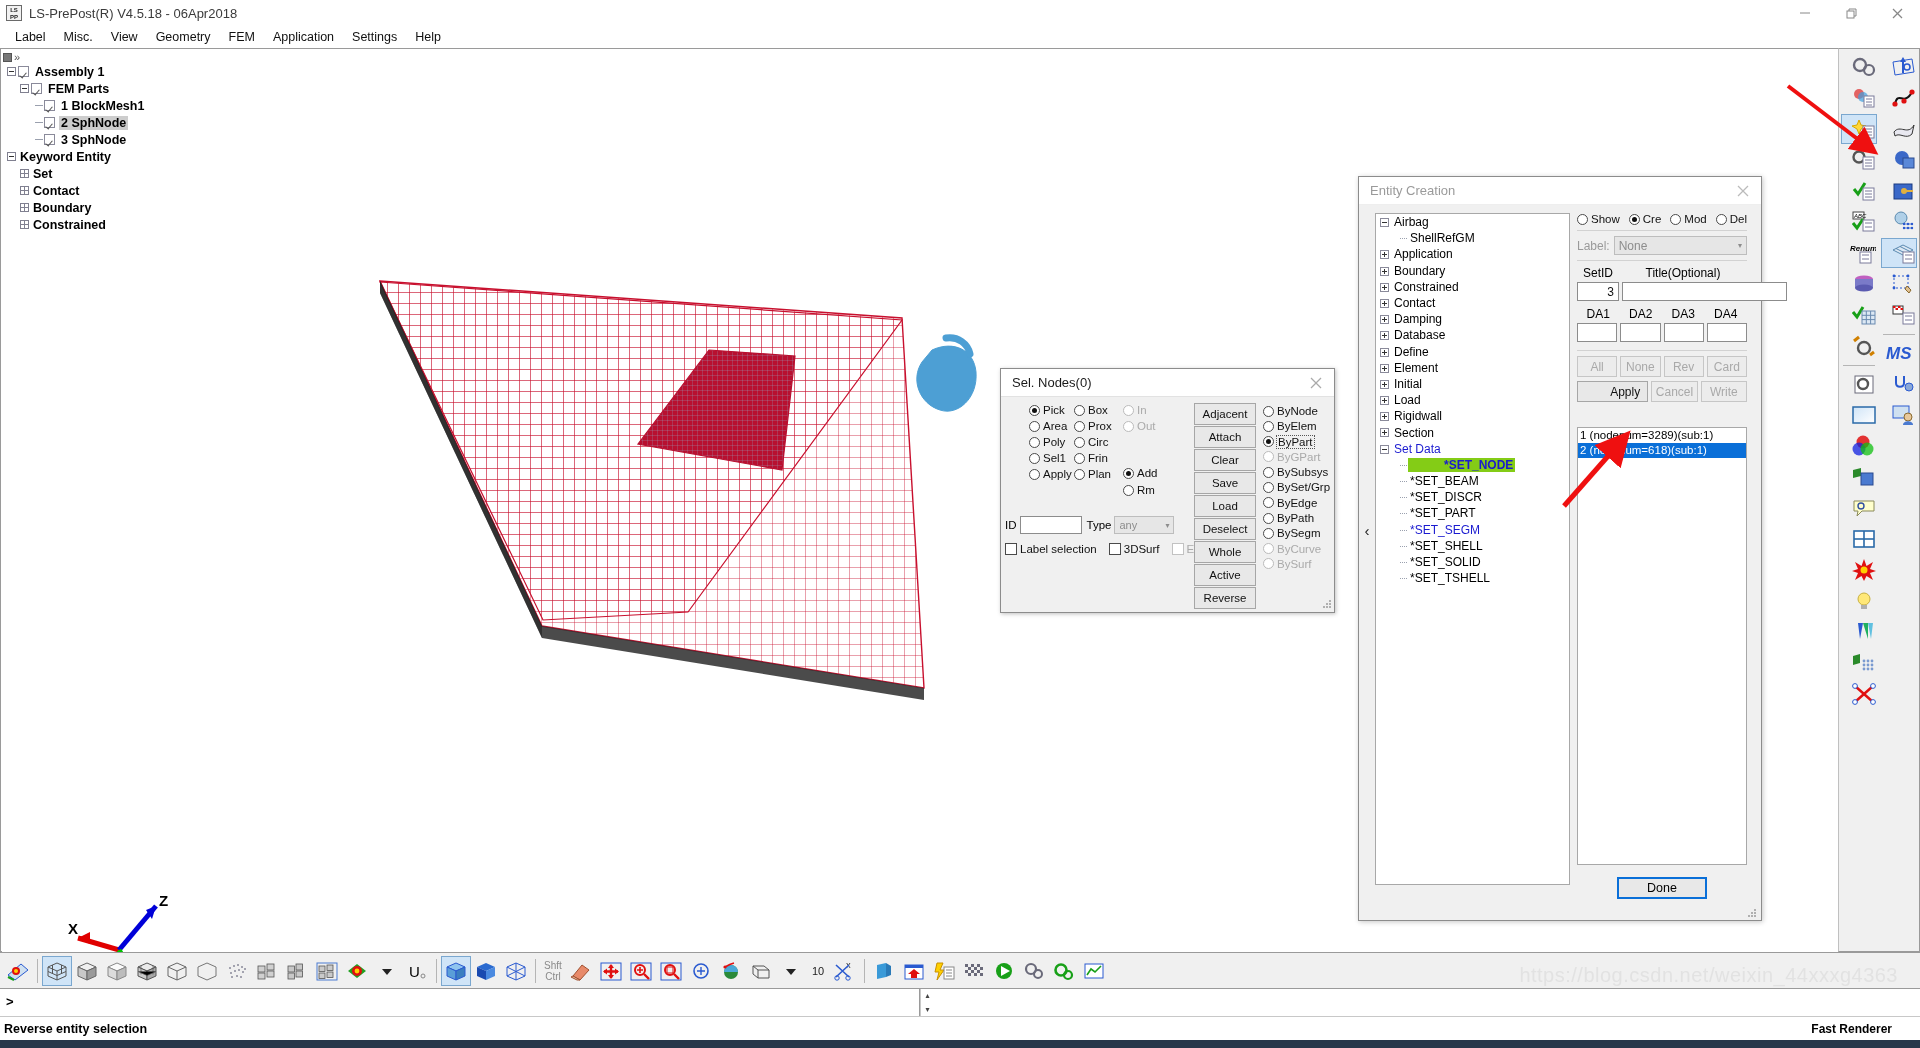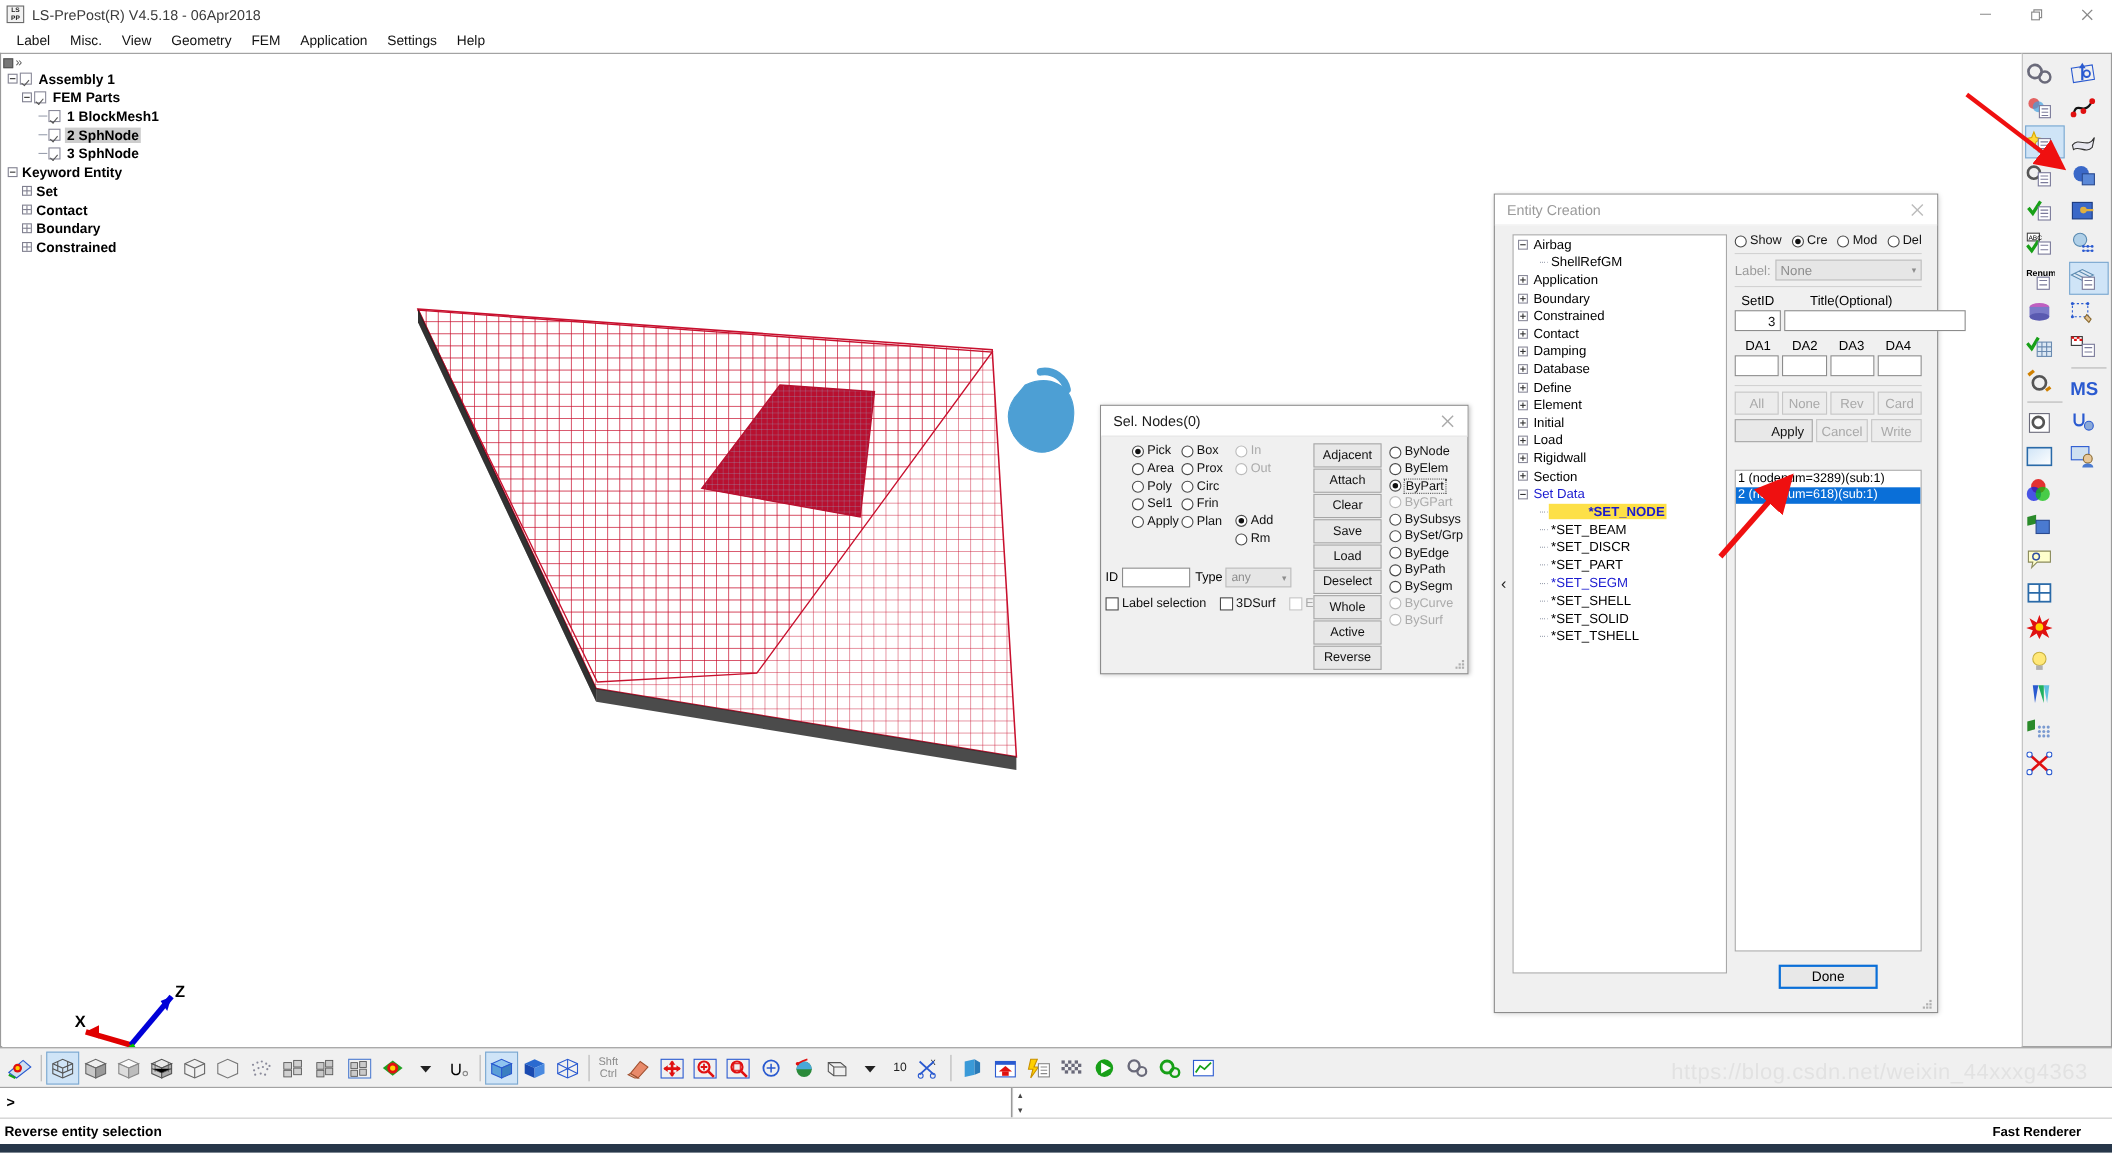--- a/index.html
+++ b/index.html
@@ -93,21 +93,21 @@
 
   
   #right-tb {
     position:absolute; left:1838px; top:0; width:82px; height:904px;
     background:#f0f0f0; border:1px solid #9a9a9a; border-left:1px solid #c0c0c0;
     display:flex;
   }
   .tb-col { width:41px; display:flex; flex-direction:column; align-items:center;
             padding-top:3px; }
   .tb-btn { width:36px; height:30px; display:flex; align-items:center;
-            justify-content:flex-start; margin-bottom:1px; border:1px solid transparent; }
+            justify-content:flex-end; margin-bottom:1px; border:1px solid transparent;font-style:italic; }
   .tb-btn.active { background:#cfe4f7; border:1px solid #7aa7cf; }
   .tb-sep { width:32px; height:1px; background:#b5b5b5; margin:3px 0; }
 
   
   #bottom-tb {
     position:absolute; left:0; top:952px; width:1920px; height:36px;
     background:#f0f0f0; border-top:1px solid #9a9a9a;
     display:flex; align-items:center; padding-left:3px;
   }
   .btb { width:30px; height:30px; display:flex; align-items:center;
@@ -224,21 +224,21 @@
     border:1px solid #8a8a9a; background:#fff;
   }
   .eexp:before { content:""; position:absolute; left:1px; top:3px; width:5px;
                  height:1px; background:#333; }
   .eexp.plus:after { content:""; position:absolute; left:3px; top:1px; width:1px;
                      height:5px; background:#333; }
   .ehdot { position:absolute; left:6px; top:8px; width:7px; height:1px;
            background:repeating-linear-gradient(to right,#9aa0ae 0 1px,transparent 1px 2px); }
   .elbl { padding:0 2px; }
   .elbl.blue { color:#1a1ad0; }
-  .elbl.selbold { color:#1a1ad0; font-weight:bold; background:#fde047;padding-left:36px; }
+  .elbl.selbold { color:#1a1ad0; font-weight:bold; background:#84cc16;padding-left:36px; }
 
   #ent-right { position:absolute; left:218px; top:36px; width:170px; }
   .ent-sep { height:1px; background:#d2d2d2; margin:5px 0; }
   .efield {
     border:1px solid #8c8c8c; background:#fff; height:19px; font-size:12px;
     padding:2px 4px; color:#111;
   }
   .efield.dis { background:#e6e6e6; color:#8d8d8d; border-color:#bdbdbd; }
   .ebtn {
     height:21px; background:#e8e8e8; border:1px solid #a6a6a6; font-size:12px;

